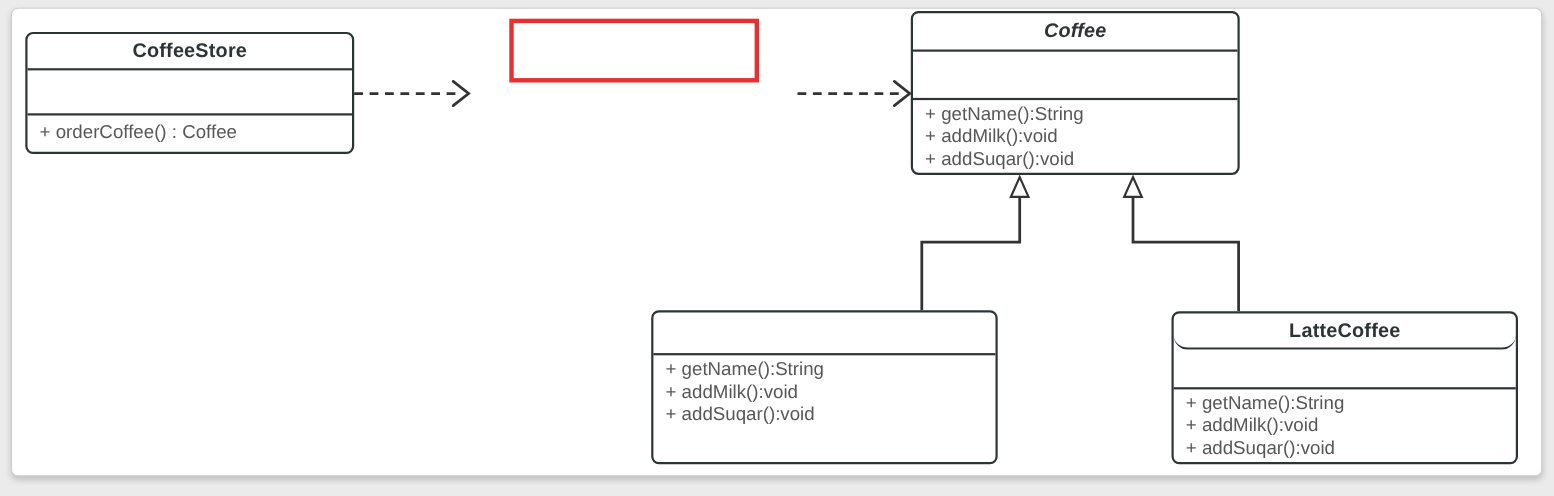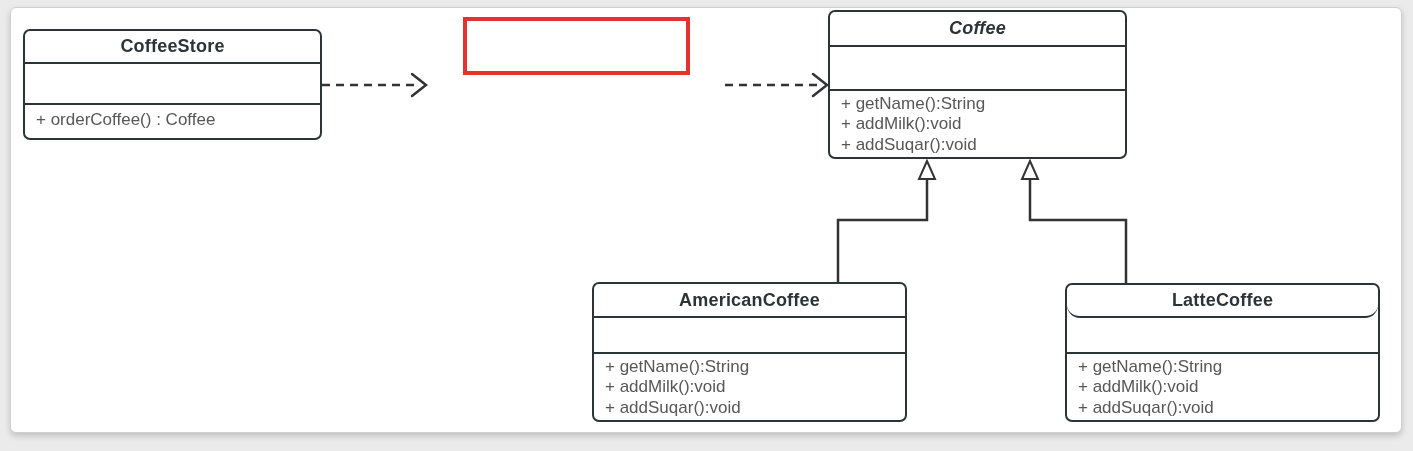--- a/index.html
+++ b/index.html
@@ -124,21 +124,20 @@
     <div class="uml-title">Coffee</div>
     <div class="uml-attrs"></div>
     <div class="uml-methods">
       <div class="m-line">+ getName():String</div>
       <div class="m-line">+ addMilk():void</div>
       <div class="m-line">+ addSuqar():void</div>
     </div>
   </div>
 
   <div class="uml-box" id="box-american-coffee">
-    <div class="uml-title">AmericanCoffee</div>
     <div class="uml-attrs"></div>
     <div class="uml-methods">
       <div class="m-line">+ getName():String</div>
       <div class="m-line">+ addMilk():void</div>
       <div class="m-line">+ addSuqar():void</div>
     </div>
   </div>
 
   <div class="uml-box" id="box-latte-coffee">
     <div class="uml-title">LatteCoffee</div>

